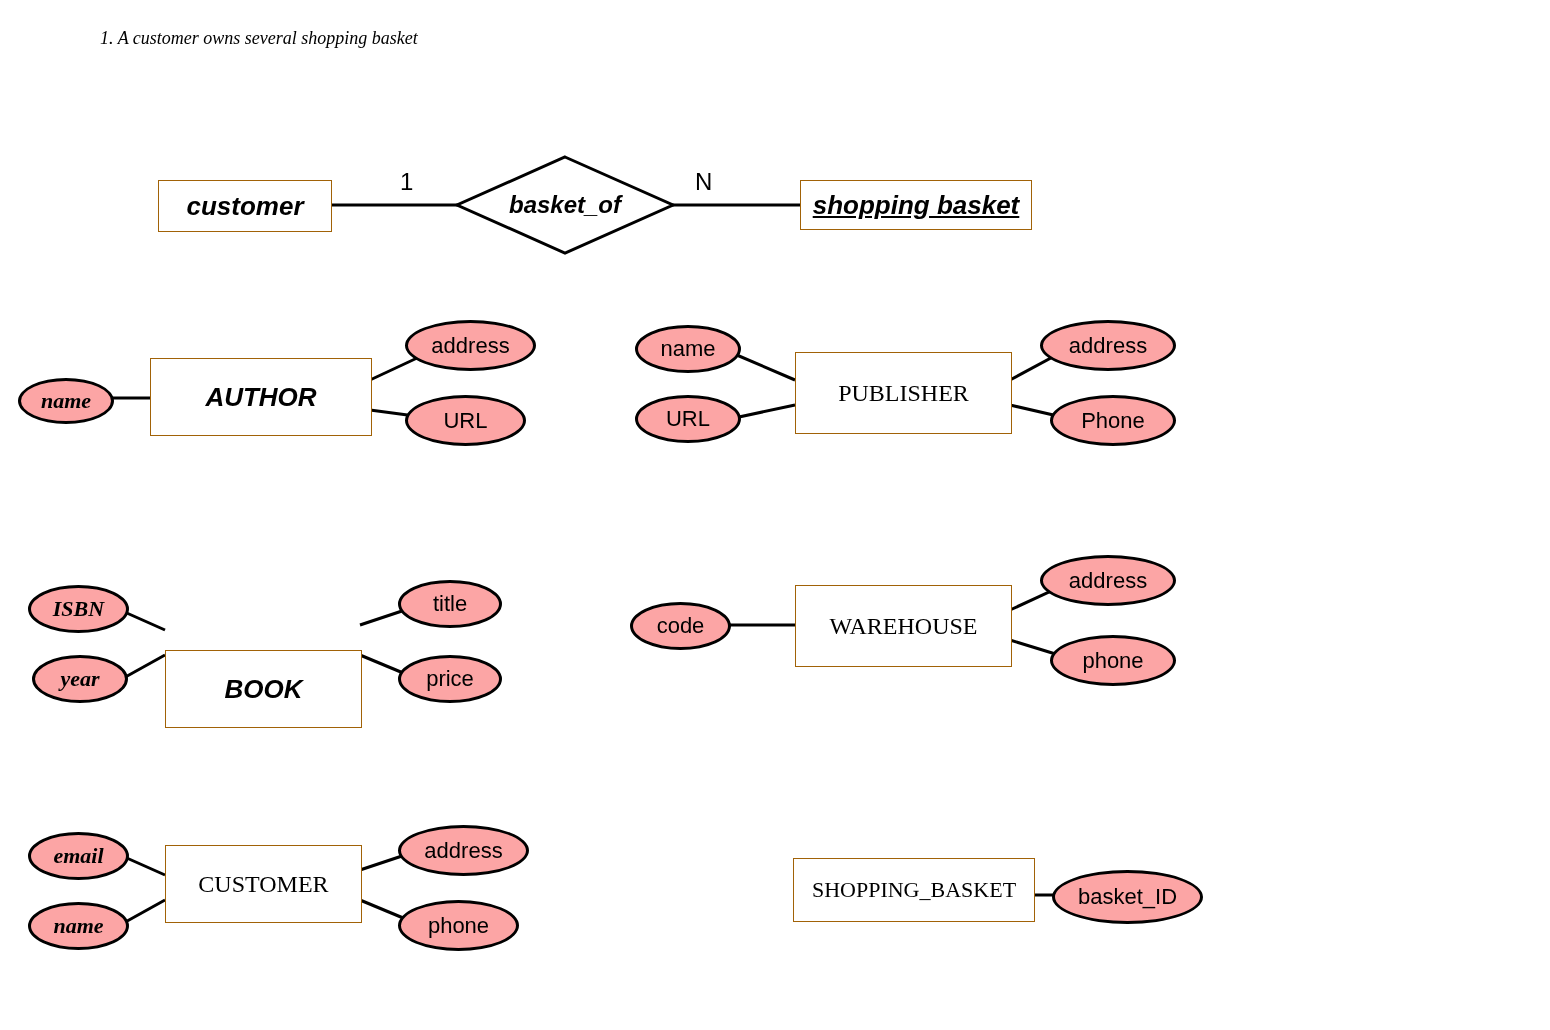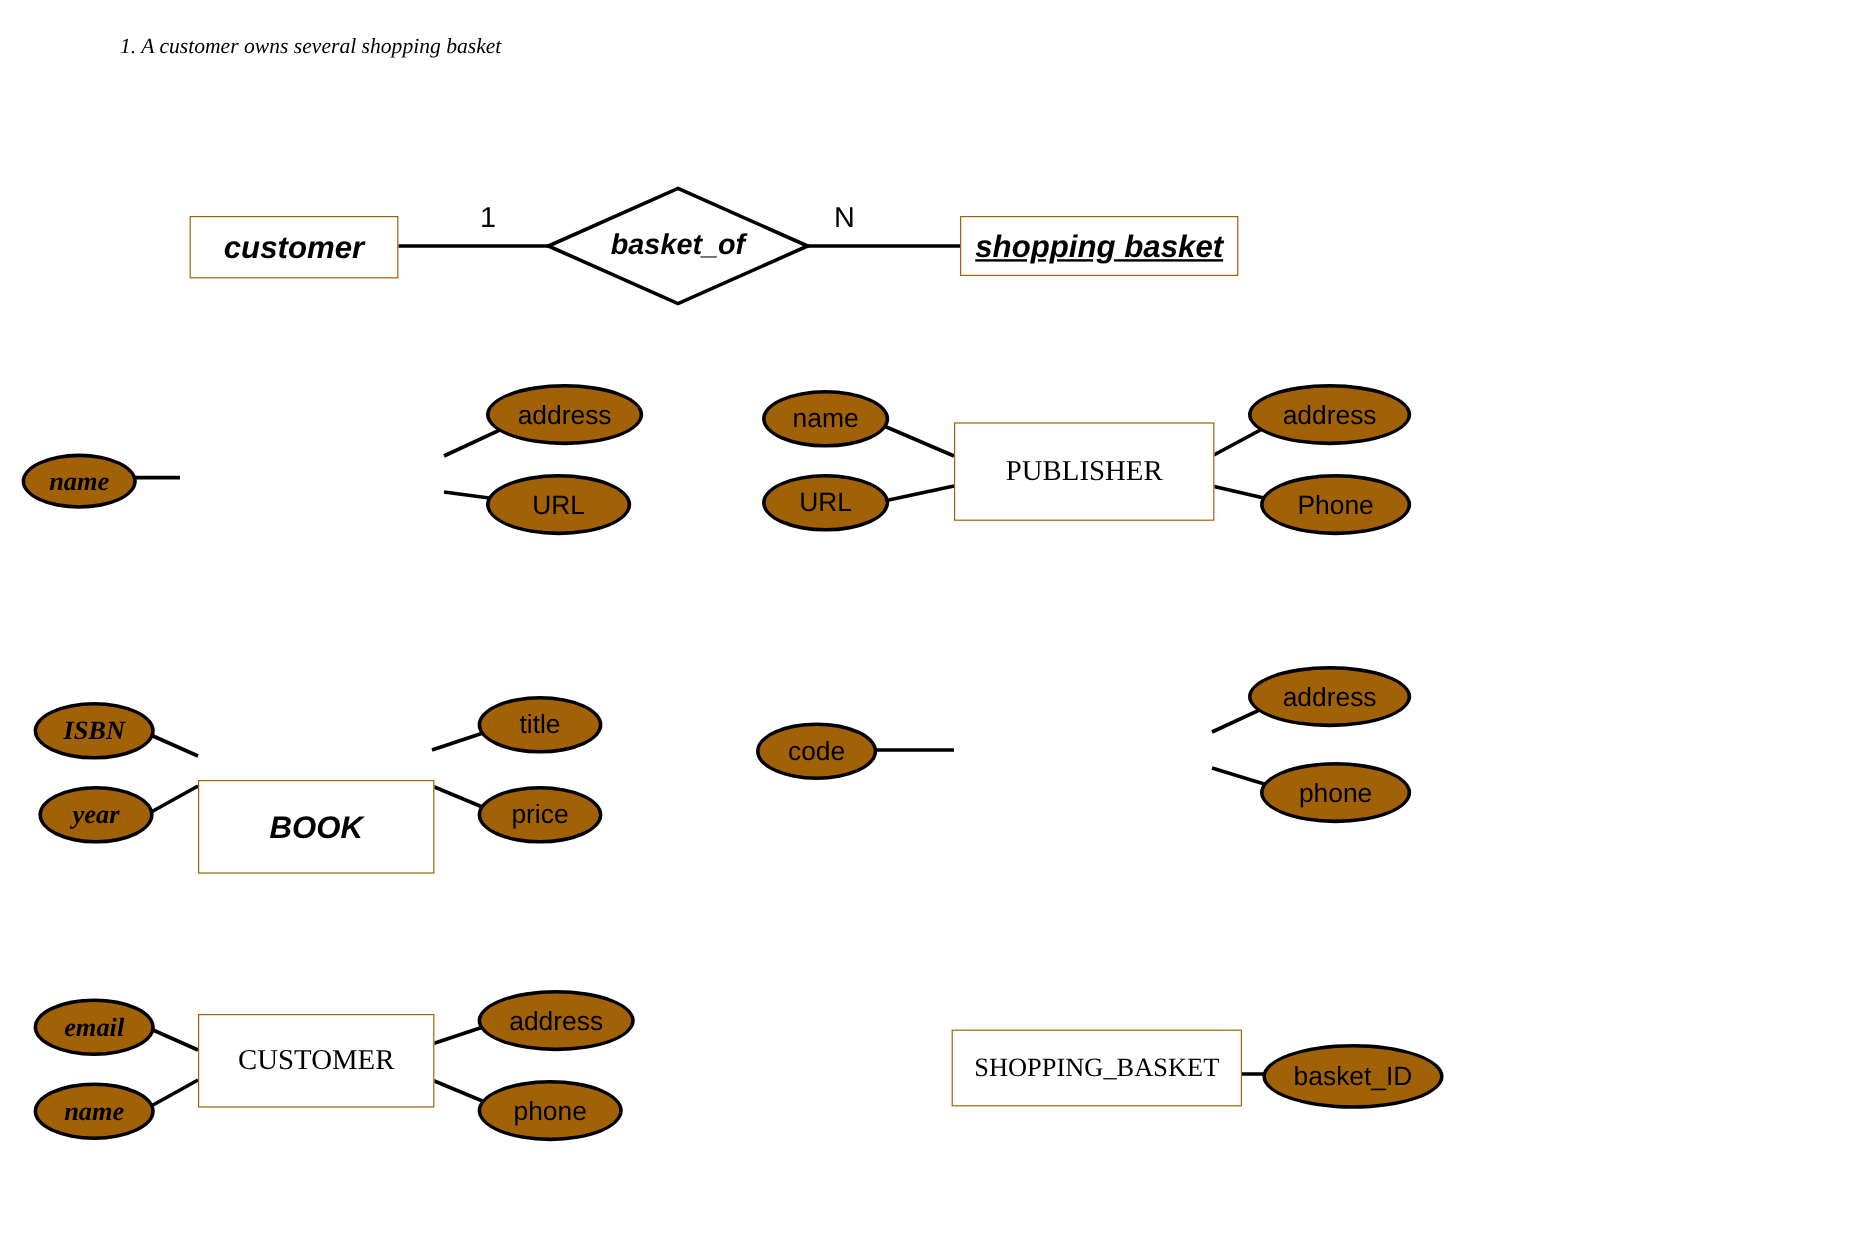--- a/index.html
+++ b/index.html
@@ -30,21 +30,21 @@
     align-items: center;
     justify-content: center;
     font-size: 26px;
   }
   .entity.italic { font-style: italic; font-weight: bold; }
   .entity.arial  { font-family: Liberation Serif, serif; font-size: 24px; }
   .attr {
     position: absolute;
     border: 3px solid #000;
     border-radius: 50%;
-    background: #a16207;
+    background: #fca5a5;
     display: flex;
     align-items: center;
     justify-content: center;
     font-size: 22px;
     font-family: Arial, sans-serif;
   }
   .attr.comic { font-family: "Comic Sans MS", cursive; font-style: italic; font-weight: bold; }
   .diamond {
     position: absolute;
   }
@@ -122,36 +122,38 @@
     <svg width="220" height="100" viewBox="0 0 220 100">
       <polygon points="110,2 218,50 110,98 2,50" fill="#fff" stroke="#000" stroke-width="3"></polygon>
     </svg>
     <div class="label">basket_of</div>
   </div>
 
   <div class="cardlabel" style="left:695px; top:168px;">N</div>
 
   <div class="entity italic" style="left:800px; top:180px; width:230px; height:48px;text-decoration:underline;">shopping basket</div>
 
+  <div class="entity italic" style="left:150px; top:358px; width:220px; height:76px;">AUTHOR</div>
   <div class="attr comic" style="left:18px; top:378px; width:90px; height:40px;">name</div>
   <div class="attr" style="left:405px; top:320px; width:125px; height:45px;">address</div>
   <div class="attr" style="left:405px; top:395px; width:115px; height:45px;">URL</div>
 
   <div class="entity arial" style="left:795px; top:352px; width:215px; height:80px;">PUBLISHER</div>
   <div class="attr" style="left:635px; top:325px; width:100px; height:42px;">name</div>
   <div class="attr" style="left:635px; top:395px; width:100px; height:42px;">URL</div>
   <div class="attr" style="left:1040px; top:320px; width:130px; height:45px;">address</div>
   <div class="attr" style="left:1050px; top:395px; width:120px; height:45px;">Phone</div>
 
   <div class="entity italic" style="left:165px; top:606px; width:195px; height:76px;margin-top:44px;">BOOK</div>
   <div class="attr comic" style="left:28px; top:585px; width:95px; height:42px;">ISBN</div>
   <div class="attr comic" style="left:32px; top:655px; width:90px; height:42px;">year</div>
   <div class="attr" style="left:398px; top:580px; width:98px; height:42px;">title</div>
   <div class="attr" style="left:398px; top:655px; width:98px; height:42px;">price</div>
 
+  <div class="entity arial" style="left:795px; top:585px; width:215px; height:80px;">WAREHOUSE</div>
   <div class="attr" style="left:630px; top:602px; width:95px; height:42px;">code</div>
   <div class="attr" style="left:1040px; top:555px; width:130px; height:45px;">address</div>
   <div class="attr" style="left:1050px; top:635px; width:120px; height:45px;">phone</div>
 
   <div class="entity arial" style="left:165px; top:845px; width:195px; height:76px;">CUSTOMER</div>
   <div class="attr comic" style="left:28px; top:832px; width:95px; height:42px;">email</div>
   <div class="attr comic" style="left:28px; top:902px; width:95px; height:42px;">name</div>
   <div class="attr" style="left:398px; top:825px; width:125px; height:45px;">address</div>
   <div class="attr" style="left:398px; top:900px; width:115px; height:45px;">phone</div>
 

